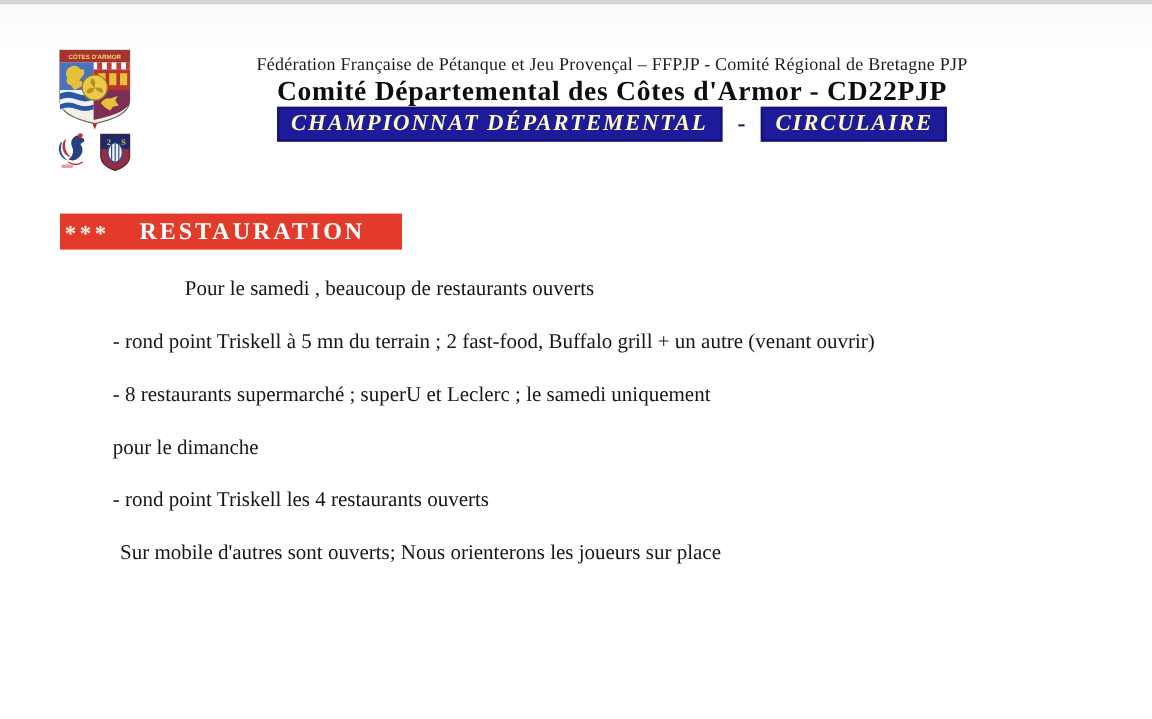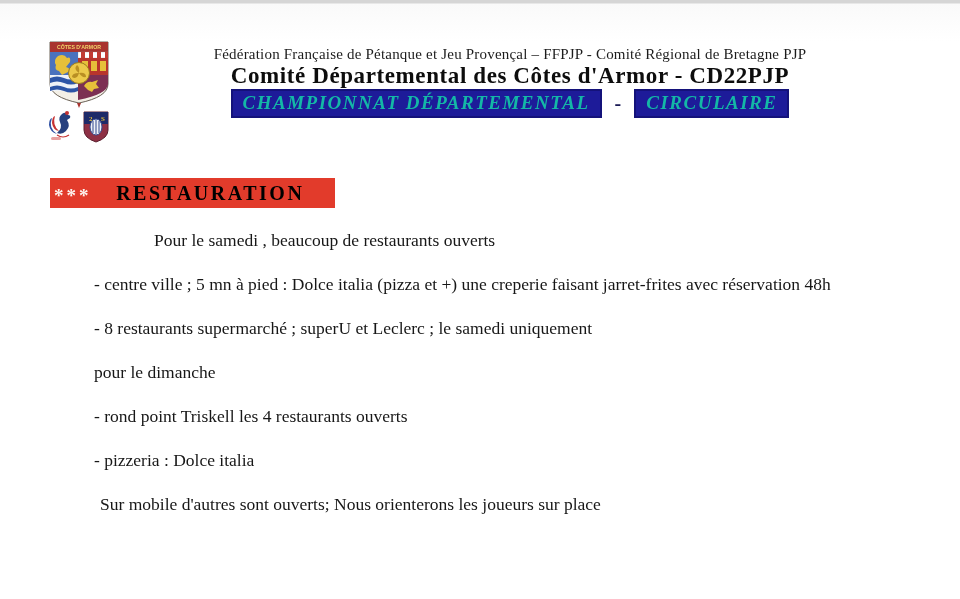--- a/index.html
+++ b/index.html
@@ -41,21 +41,21 @@
     letter-spacing:0.6px;
   }
   .banner-row {
     display:flex; align-items:center; justify-content:center;
     gap:13px;
   }
   .banner-box {
     display:inline-block;
     background:#1d1b99;
     border:2px solid #14127a;
-    color:#14b8a6;
+    color:#fef9c3;
     font-style:italic;
     font-weight:bold;
     font-size:19px;
     letter-spacing:1.5px;
     padding:1px 10px 2px 10px;
   }
   .banner-sep {
     color:#1a1a55;
     font-weight:bold;
     font-size:20px;
@@ -72,21 +72,21 @@
     color:#fdf3ee;
     font-weight:bold;
     font-size:19px;
     letter-spacing:3px;
     padding:4px 0 0 4px;
     line-height:1;
   }
   .section-label {
     flex:1;
     text-align:center;
-    color:#000000;
+    color:#ffffff;
     font-weight:bold;
     font-size:20px;
     letter-spacing:2.5px;
     padding-right:6px;
   }
 
   
   .body-text {
     position:absolute; left:50px; top:229px; width:870px;
   }
@@ -174,21 +174,20 @@
     </div>
   </div>
 
   <div class="section-bar">
     <span class="section-stars">***</span>
     <span class="section-label">RESTAURATION</span>
   </div>
 
   <div class="body-text">
     <p class="indent-1">Pour le samedi , beaucoup de restaurants ouverts</p>
-    <p>- centre ville ; 5 mn à pied : Dolce italia (pizza et +) une creperie faisant jarret-frites avec réservation 48h</p>
+    <p>- rond point Triskell à 5 mn du terrain ; 2 fast-food, Buffalo grill + un autre (venant ouvrir)</p>
     <p>- 8 restaurants  supermarché ; superU et Leclerc ; le samedi uniquement</p>
     <p>pour le dimanche</p>
     <p>- rond point Triskell les 4 restaurants ouverts</p>
-    <p>- pizzeria : Dolce italia</p>
     <p class="indent-2">Sur mobile d'autres sont ouverts; Nous orienterons les joueurs sur place</p>
   </div>
 
 </div>
 
 </body></html>

